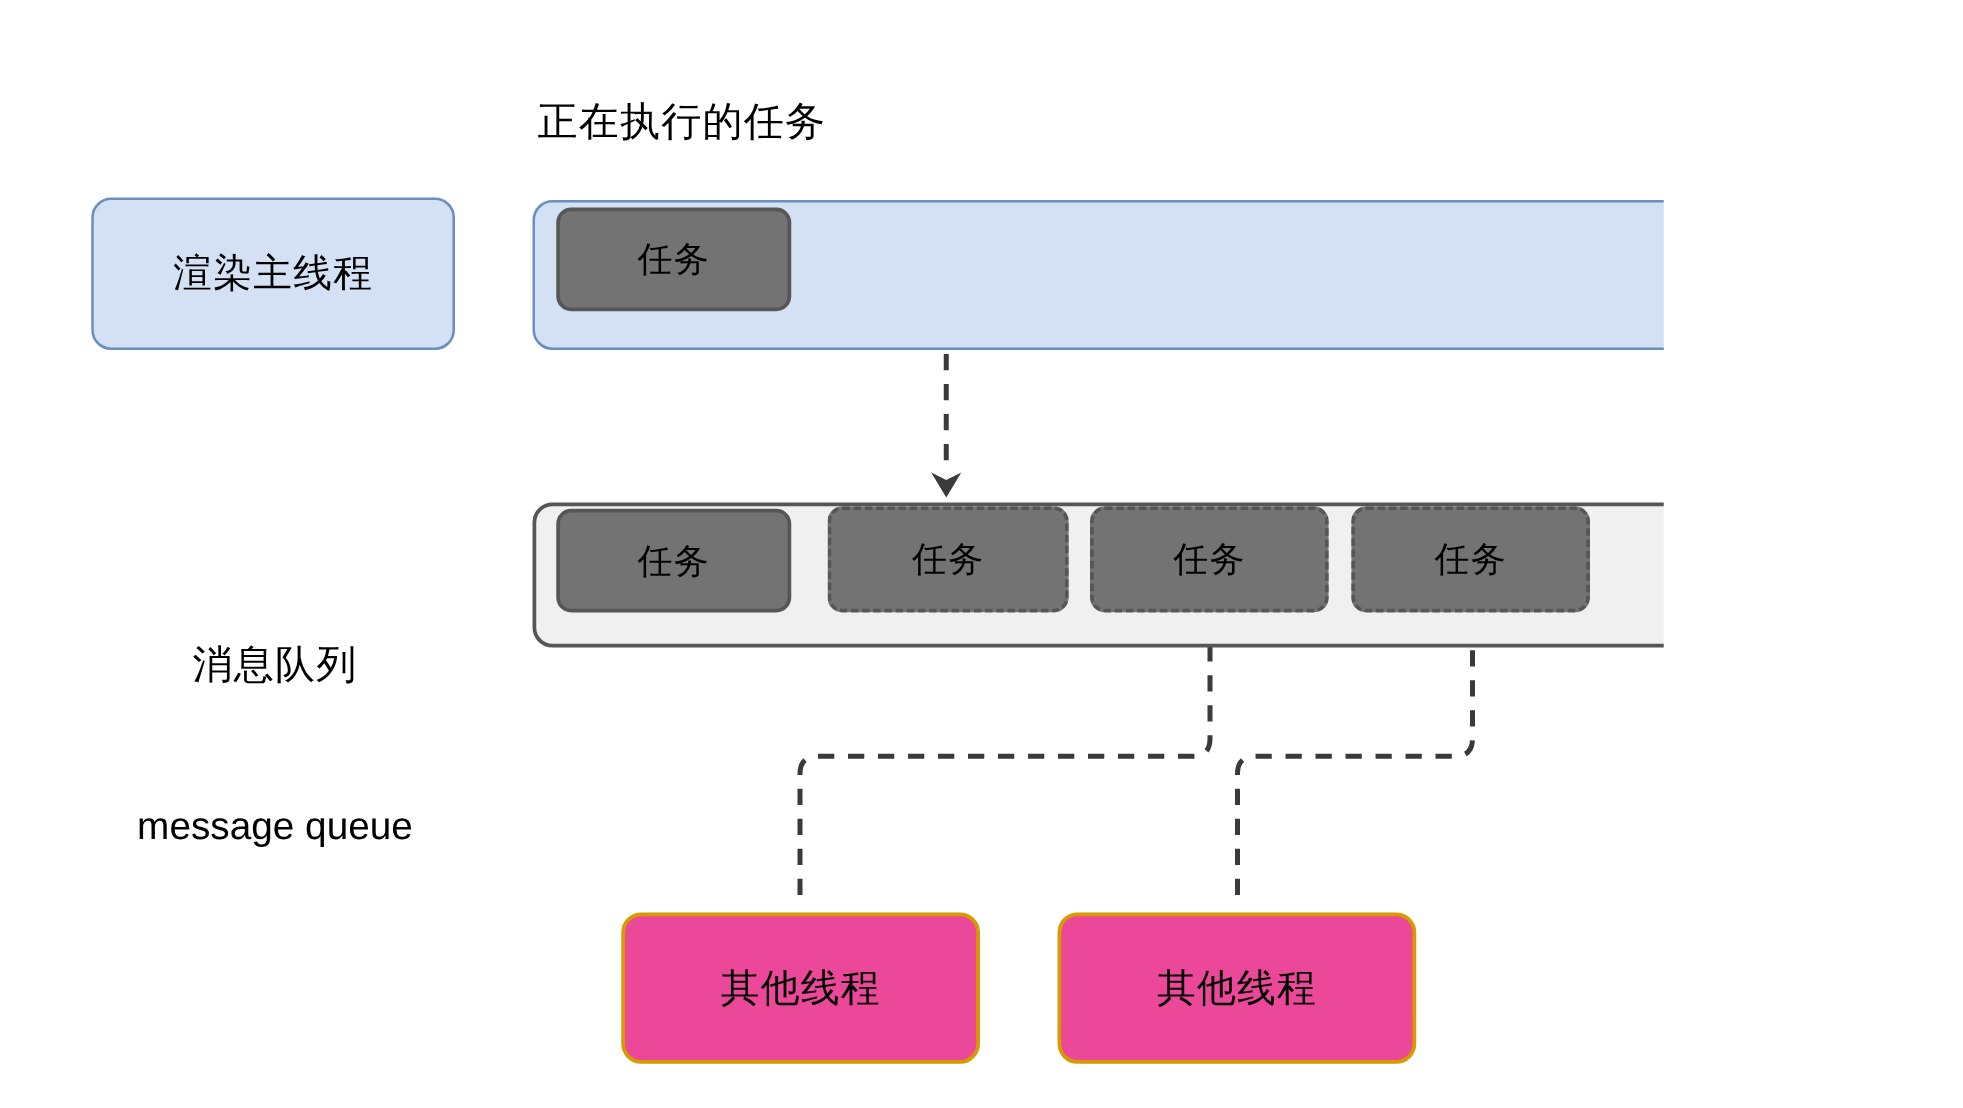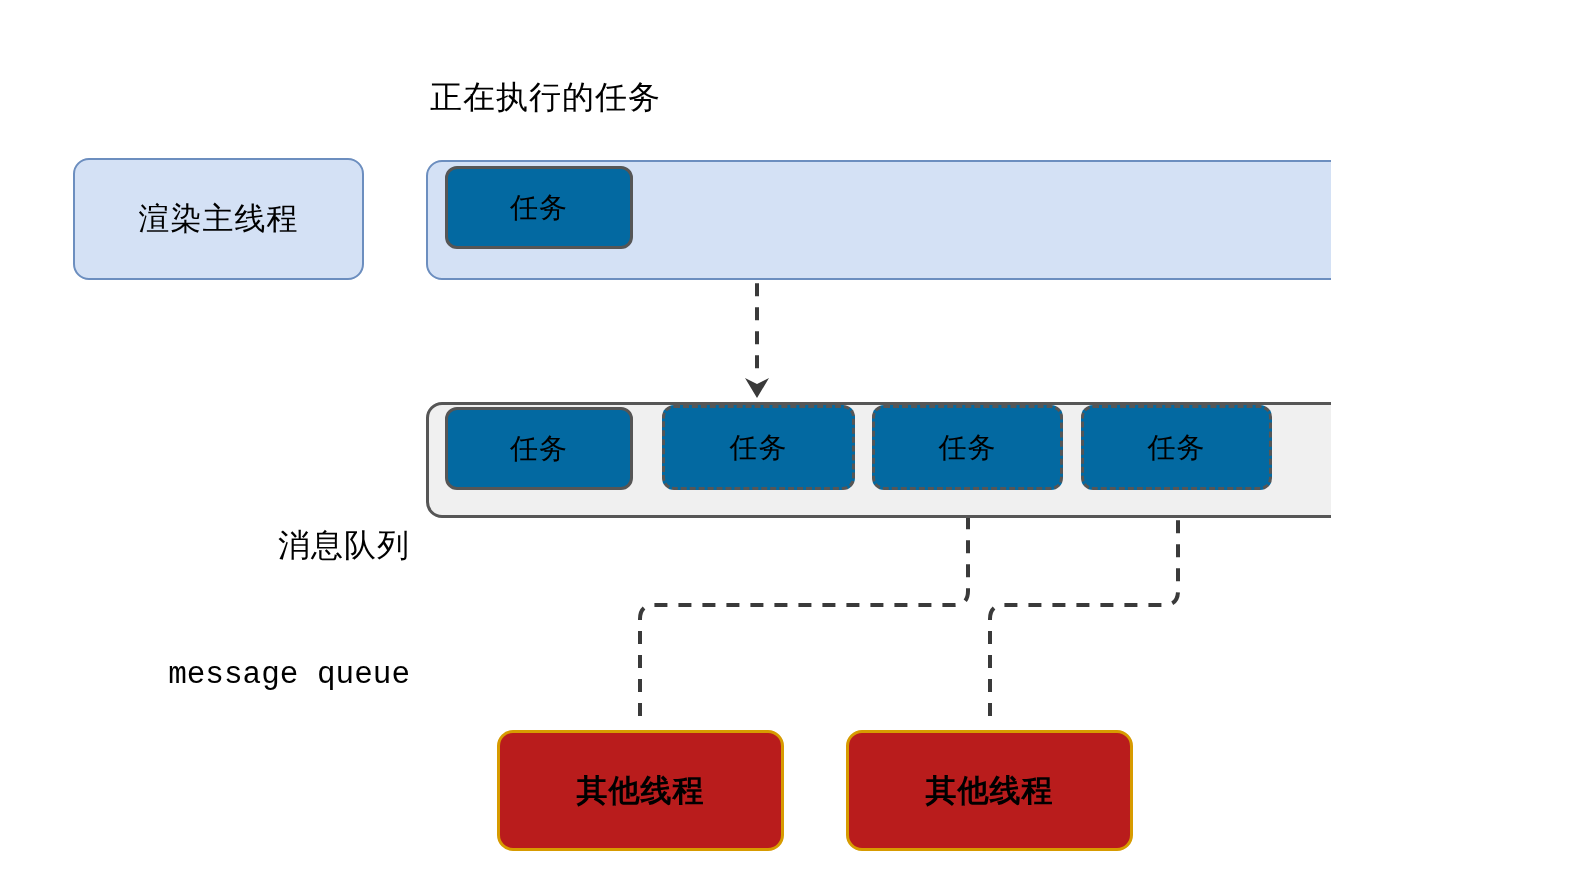--- a/index.html
+++ b/index.html
@@ -45,27 +45,26 @@
     width: 291px;
     height: 122px;
     background: #d4e1f5;
     border: 2px solid #6c8ebf;
     border-radius: 16px;
     font-size: 31px;
     color: #000000;
     letter-spacing: 1px;
   }
   .worker-thread {
-    background: #b91c1c;
+    background: #ec4899;
     border: 3px solid #d79b00;
     border-radius: 16px;
     font-size: 31px;
     color: #000000;
     letter-spacing: 1px;
-    font-weight: bold;
   }
   .worker-1 { left: 497px; top: 717px; width: 287px; height: 121px; }
   .worker-2 { left: 846px; top: 717px; width: 287px; height: 121px; }
 
   
   .lane-main {
     left: 426px;
     top: 147px;
     width: 1084px;
     height: 120px;
@@ -85,21 +84,21 @@
     display: block;
   }
 
   
   .task {
     position: absolute;
     box-sizing: border-box;
     display: flex;
     align-items: center;
     justify-content: center;
-    background: #0369a1;
+    background: #737373;
     font-size: 28px;
     color: #000000;
     letter-spacing: 1px;
     border-radius: 12px;
   }
   .task-solid {
     border: 3px solid #565656;
   }
   .task-dashed {
     border: 3px dashed #565656;
@@ -126,30 +125,30 @@
     white-space: pre;
   }
   .label-running-title {
     left: 430px;
     top: 76px;
     font-size: 32px;
     letter-spacing: 1px;
   }
   .label-queue {
     left: 30px;
-    top: 438px;
+    top: 424px;
     width: 380px;
-    text-align: right;
+    text-align: center;
     font-size: 32px;
     line-height: 1.35;
   }
   .label-queue .cn { display: block; letter-spacing: 1px; }
   .label-queue .en {
     display: block;
-    font-family: Liberation Mono, monospace;
+    font-family: Liberation Sans, sans-serif;
     font-size: 31px;
     letter-spacing: 0px;
   }
 </style>
 </head>
 <body>
 
 <div id="stage">
 
   <svg class="svg-layer" viewBox="0 0 1570 886" width="1570" height="886">

